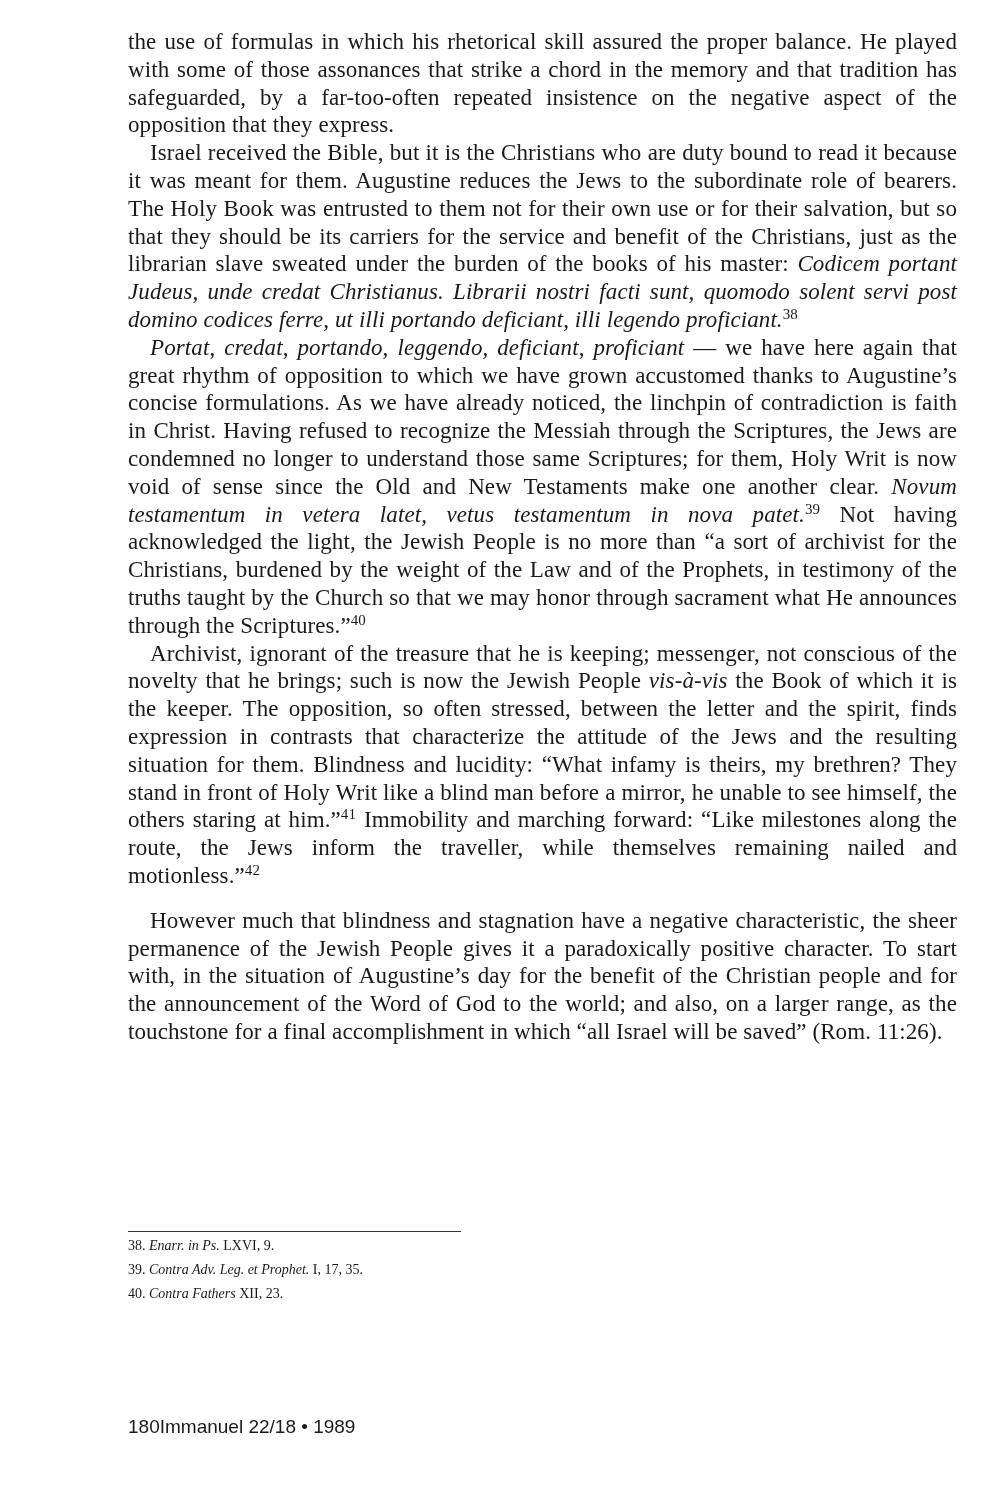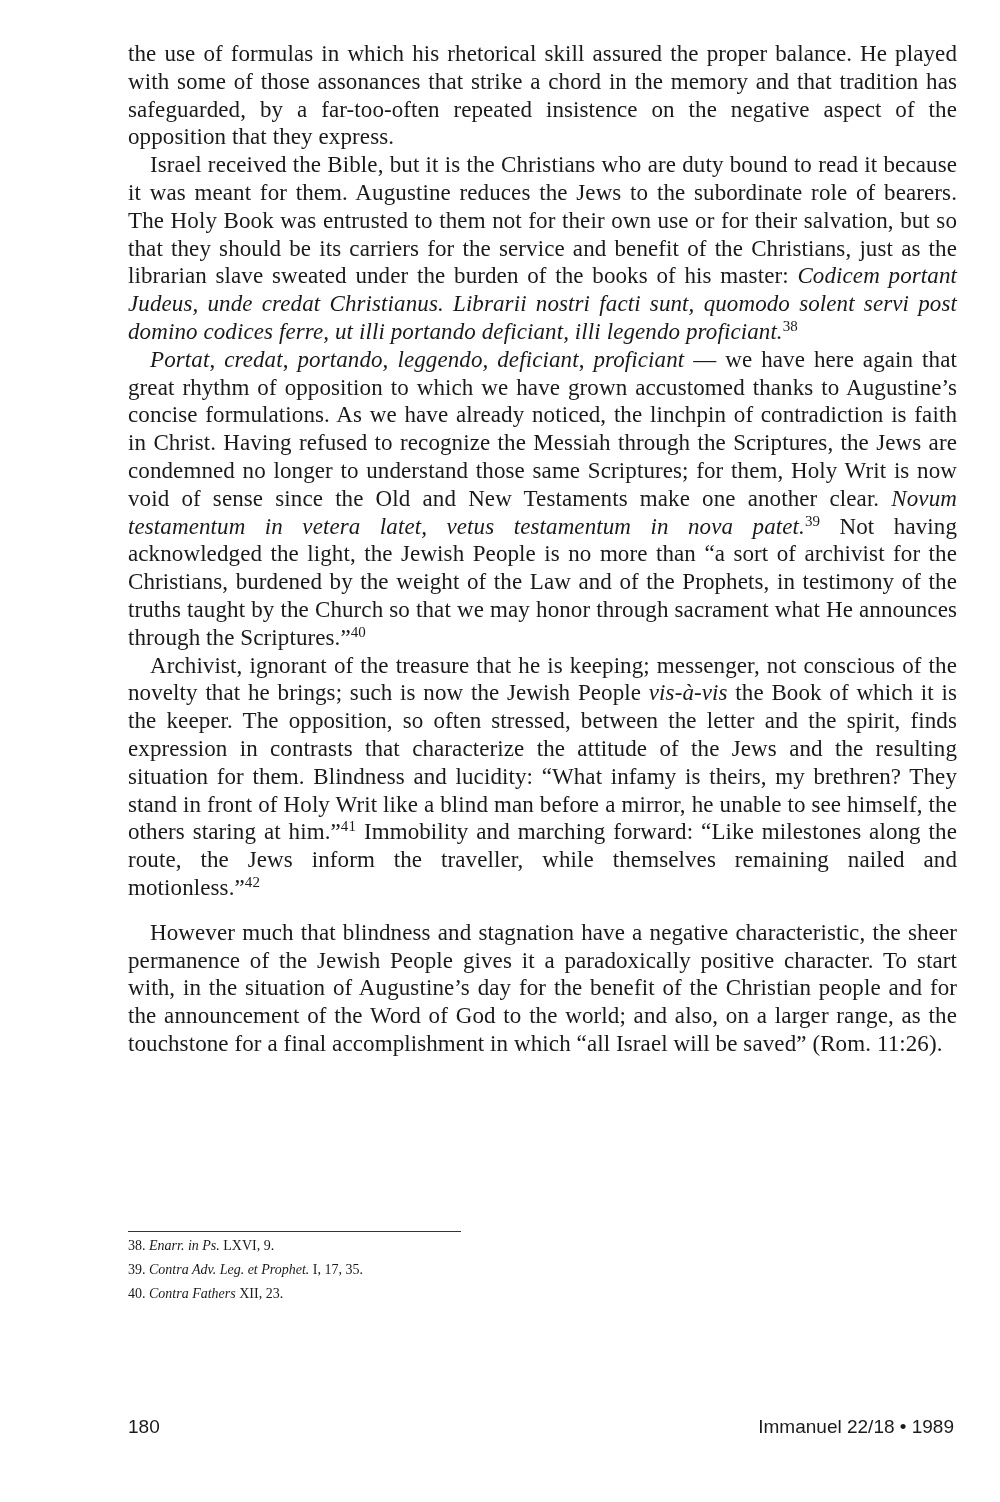--- a/index.html
+++ b/index.html
@@ -10,21 +10,21 @@
     body {
       width: 1000px;
       height: 1502px;
       position: relative;
       overflow: hidden;
       color: #1a1a1a;
     }
     .page {
       position: absolute;
       left: 128px;
-      top: 40px;
+      top: 28px;
       width: 829px;
     }
     .body-text {
       font-family: "Liberation Serif", "DejaVu Serif", serif;
       font-size: 23px;
       line-height: 27.8px;
       text-align: justify;
       hyphens: manual;
       letter-spacing: 0.1px;
     }
@@ -63,21 +63,21 @@
       line-height: 24.2px;
       margin: 0;
       white-space: nowrap;
     }
     .footer {
       position: absolute;
       left: 128px;
       top: 1416px;
       width: 826px;
       display: flex;
-      justify-content: space-between;
+      justify-content: flex-start;
       font-family: "Liberation Sans", "DejaVu Sans", sans-serif;
       font-size: 19px;
       line-height: 22px;
       color: #1a1a1a;
     }
   </style>
 </head>
 <body>
 
 <div class="page">

